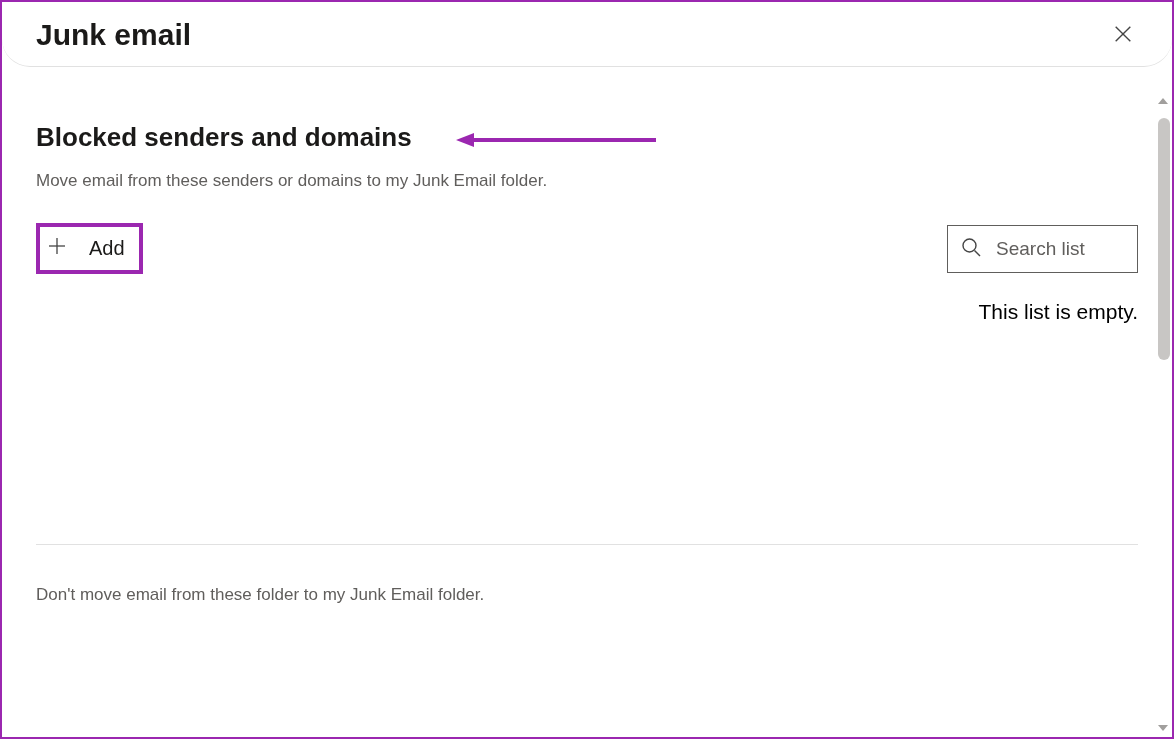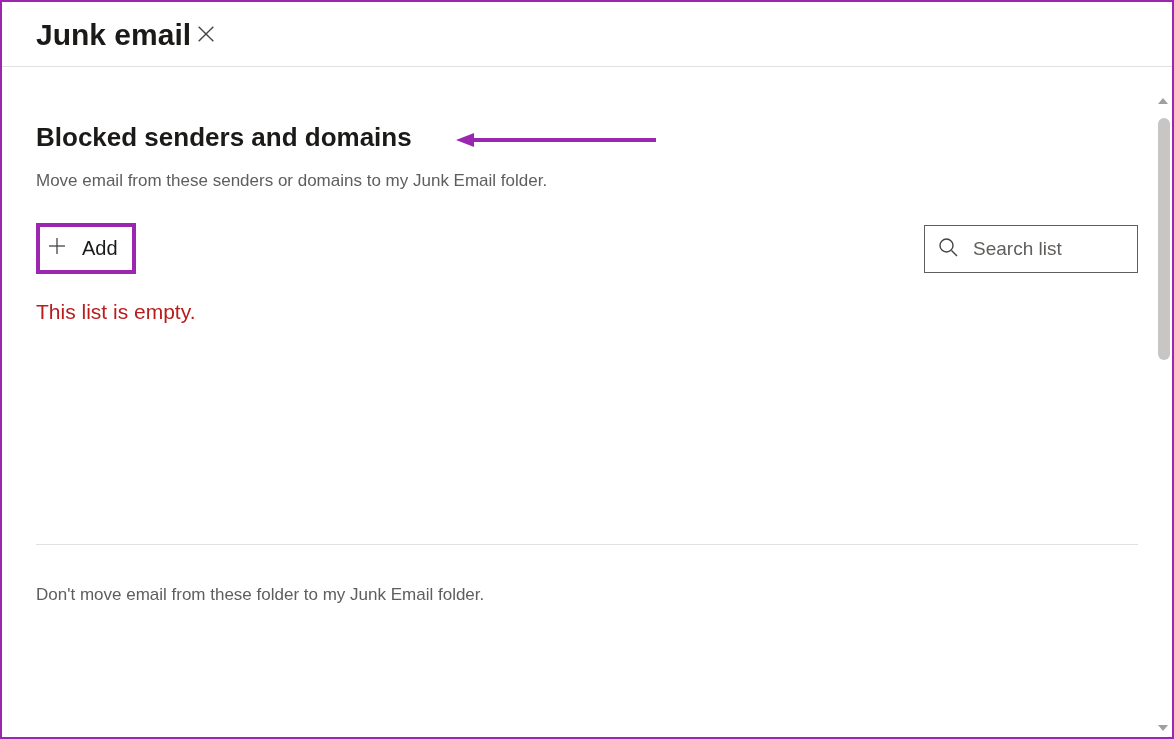--- a/index.html
+++ b/index.html
@@ -7,23 +7,25 @@
     font-family: 'Segoe UI', Tahoma, Geneva, Verdana, sans-serif;
     width: 1174px;
     height: 739px;
     border: 2px solid #9b27b0;
     background: #ffffff;
     position: relative;
     overflow: hidden;
   }
   .header {
     display: flex;
+    justify-content: space-between;
     align-items: center;
     padding: 16px 34px 14px 34px;
     border-bottom: 1px solid #e1e1e1;
+    border-radius: 28px;
   }
   .page-title {
     font-size: 30px;
     font-weight: 700;
     color: #1b1a19;
   }
   .close-btn {
     background: none;
     border: none;
     cursor: pointer;
@@ -71,53 +73,53 @@
   .add-btn-wrap {
     border: 4px solid #9b27b0;
     padding: 4px;
     display: inline-block;
   }
   .add-btn {
     background: none;
     border: none;
     display: flex;
     align-items: center;
-    gap: 16px;
+    gap: 23px;
     font-size: 20px;
     color: #1b1a19;
     cursor: pointer;
     padding: 6px 10px 6px 4px;
   }
   .add-btn svg { width: 18px; height: 18px; }
   .search-wrap {
     position: relative;
-    width: 214px;
+    width: 191px;
   }
   .search-icon {
     position: absolute;
     left: 14px;
     top: 50%;
     transform: translateY(-50%);
     pointer-events: none;
   }
   .search-icon svg { width: 20px; height: 20px; }
   .search-input {
     width: 100%;
     height: 48px;
     border: 1px solid #605e5c;
     padding: 0 12px 0 48px;
     font-size: 19px;
     color: #323130;
     outline: none;
   }
   .search-input::placeholder { color: #605e5c; }
   .empty-msg {
-    text-align: left;
+    text-align: right;
     font-size: 21px;
-    color: #b91c1c;
+    color: #000000;
     margin-top: 4px;
     margin-bottom: 220px;
   }
   .divider {
     border: none;
     border-top: 1px solid #e1e1e1;
     margin: 0 0 40px 0;
   }
   
   .scroll-up, .scroll-down {

